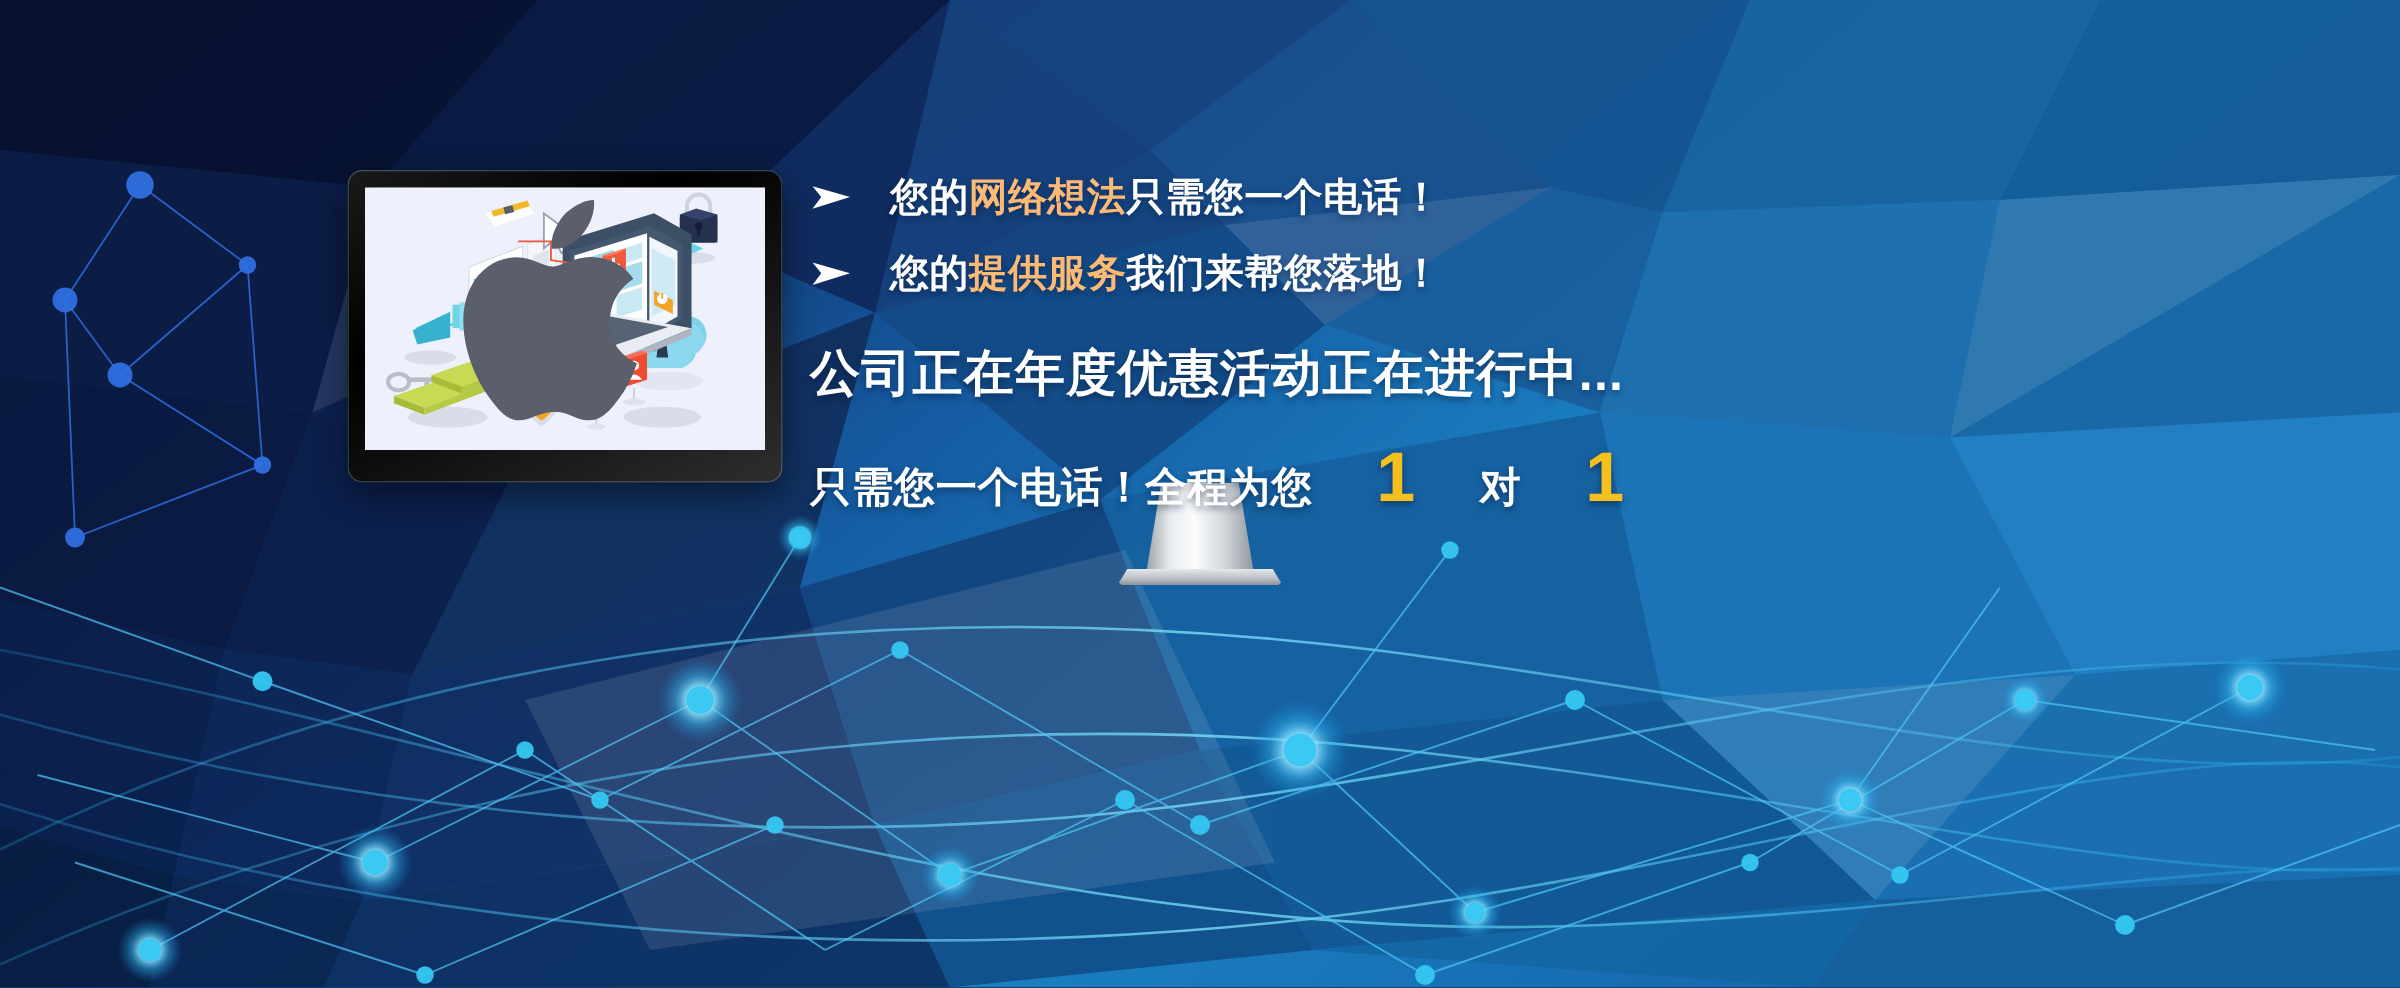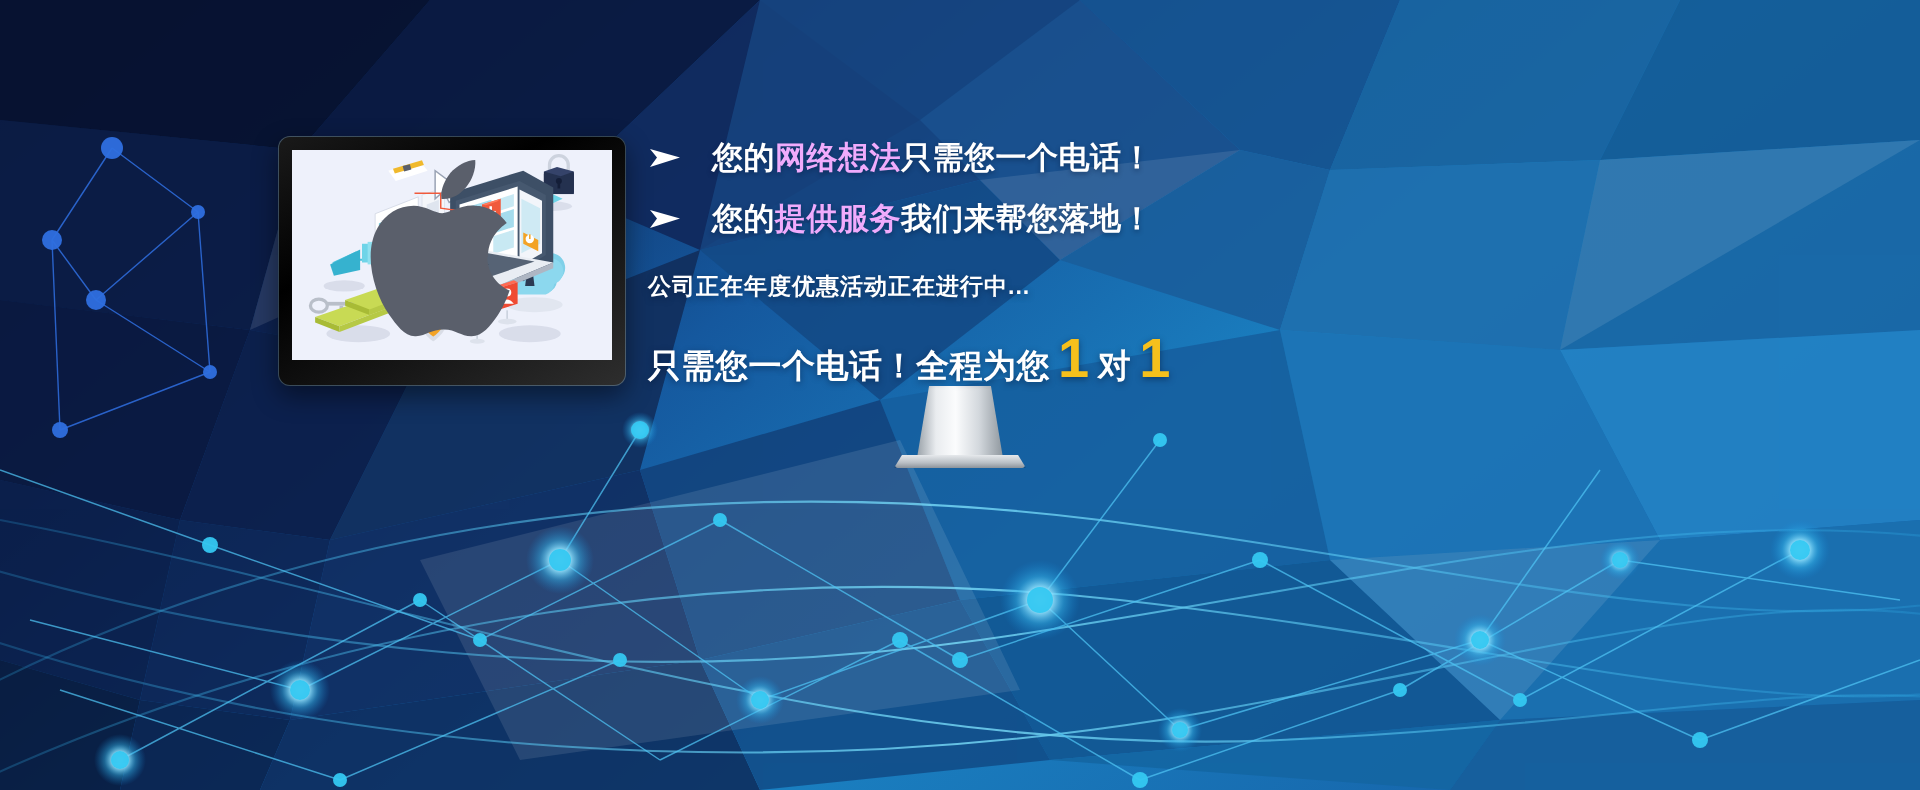--- a/index.html
+++ b/index.html
@@ -76,40 +76,40 @@
     margin-right:30px;
   }
   .bullet-text{
     font-size:31px;
     font-weight:bold;
     color:#ffffff;
     letter-spacing:.5px;
     text-shadow:0 2px 5px rgba(0,20,50,.45);
     white-space:nowrap;
   }
-  .hl{ color:#f0abfc; }
+  .hl{ color:#fdba74; }
 
   #promo{
     margin-top:22px;
-    font-size:23px;
+    font-size:40px;
     font-weight:bold;
     color:#ffffff;
     letter-spacing:1px;
     text-shadow:0 2px 6px rgba(0,20,50,.5);
     white-space:nowrap;
   }
   #cta{
     margin-top:36px;
     font-size:33px;
     font-weight:bold;
     color:#ffffff;
     letter-spacing:.5px;
     text-shadow:0 2px 6px rgba(0,20,50,.5);
     white-space:nowrap;
-    display:flex; align-items:baseline;
+    display:flex; align-items:baseline;gap:43px;
   }
   .big1{
     color:#f5c01c;
     font-size:56px;
     line-height:0.7;
     padding:0 8px;
     font-weight:bold;
   }
   .cta-seg{ display:inline-block; }
 </style>

